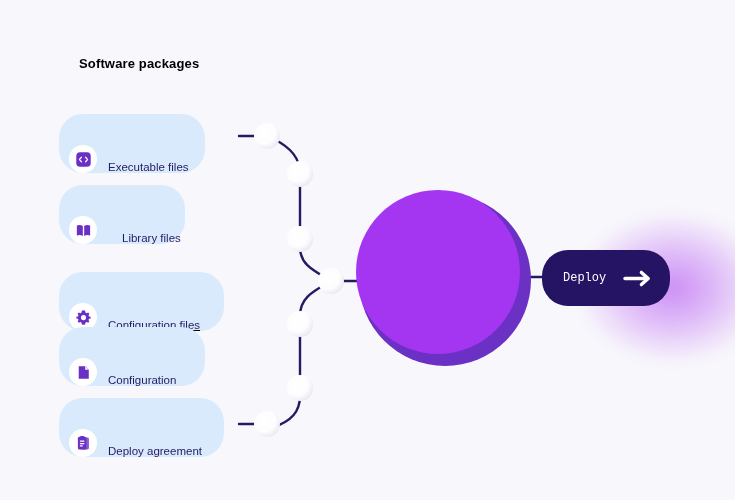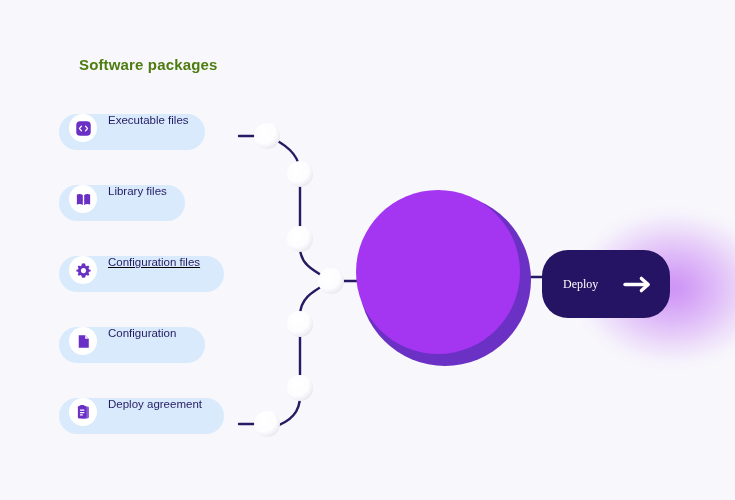--- a/index.html
+++ b/index.html
@@ -19,42 +19,42 @@
     position: relative;
     width: 735px;
     height: 500px;
   }
 
   
   #page-title {
     position: absolute;
     left: 79px;
     top: 56px;
-    font-size: 15px;
+    font-size: 13px;
     font-weight: bold;
-    color: #4d7c0f;
+    color: #000000;
     letter-spacing: 0.15px;
     white-space: nowrap;
   }
 
   
   #package-list {
     position: absolute;
     left: 59px;
     top: 114px;
     width: 250px;
   }
   .package-item {
     position: absolute;
     left: 0;
-    height: 36px;
+    height: 59px;
     border-radius: 24px;
     background: #d8eafb;
     display: flex;
-    align-items: flex-start;
+    align-items: flex-end;
     padding-left: 10px;
     box-sizing: border-box;
   }
   .pkg-icon-wrap {
     width: 28px;
     height: 28px;
     border-radius: 50%;
     background: #ffffff;
     display: flex;
     align-items: center;
@@ -116,30 +116,30 @@
                 rgba(168,56,240,0.30) 34%,
                 rgba(168,56,240,0.12) 56%,
                 rgba(168,56,240,0.0) 72%);
     filter: blur(6px);
   }
   #deploy-button {
     position: absolute;
     left: 542px;
     top: 250px;
     width: 128px;
-    height: 68px;
+    height: 56px;
     border-radius: 26px;
     background: #251364;
     display: flex;
     align-items: center;
     border: none;
     padding: 0 17px 0 21px;
     box-sizing: border-box;
     cursor: pointer;
-    font-family: Liberation Serif, serif;
+    font-family: Liberation Mono, monospace;
   }
   #deploy-label {
     font-size: 12px;
     color: #ffffff;
     font-weight: normal;
     white-space: nowrap;
   }
   #deploy-arrow {
     margin-left: auto;
     display: flex;
@@ -202,33 +202,33 @@
       <span class="pkg-icon-wrap">
         <svg width="17" height="17" viewBox="0 0 20 20">
           <rect x="1.5" y="1.5" width="17" height="17" rx="4.5" fill="#6a2fc4"></rect>
           <path d="M7.6 7.2 L5.3 10 L7.6 12.8" fill="none" stroke="#ffffff" stroke-width="1.5" stroke-linecap="round" stroke-linejoin="round"></path>
           <path d="M12.4 7.2 L14.7 10 L12.4 12.8" fill="none" stroke="#ffffff" stroke-width="1.5" stroke-linecap="round" stroke-linejoin="round"></path>
         </svg>
       </span>
       <span class="pkg-label">Executable files</span>
     </div>
 
-    <div class="package-item" style="top:71px; width:126px;">
+    <div class="package-item" style="top:71px; width:126px;gap:14px;">
       <span class="pkg-icon-wrap">
         <svg width="17" height="17" viewBox="0 0 20 20">
           <path d="M2.2 4.2 C4.6 3.2 7.2 3.4 9.2 4.6 L9.2 16.4
                    C7.2 15.2 4.6 15.0 2.2 16.0 Z" fill="#6a2fc4"></path>
           <path d="M17.8 4.2 C15.4 3.2 12.8 3.4 10.8 4.6 L10.8 16.4
                    C12.8 15.2 15.4 15.0 17.8 16.0 Z" fill="#6a2fc4"></path>
         </svg>
       </span>
       <span class="pkg-label">Library files</span>
     </div>
 
-    <div class="package-item" style="top:142px; width:165px;text-decoration:underline;">
+    <div class="package-item" style="top:158px; width:165px;text-decoration:underline;">
       <span class="pkg-icon-wrap">
         <svg width="17" height="17" viewBox="0 0 20 20">
           <path fill="#6a2fc4" d="M10 1.6 L12.0 2.2 L12.3 4.2 L13.6 4.9 L15.4 4.0
                    L16.9 5.6 L15.9 7.3 L16.5 8.7 L18.4 9.1 L18.4 11.2
                    L16.5 11.6 L15.9 13.0 L16.9 14.7 L15.4 16.2 L13.6 15.4
                    L12.3 16.1 L12.0 18.1 L10 18.6 L8.0 18.1 L7.7 16.1
                    L6.4 15.4 L4.6 16.2 L3.1 14.7 L4.1 13.0 L3.5 11.6
                    L1.6 11.2 L1.6 9.1 L3.5 8.7 L4.1 7.3 L3.1 5.6
                    L4.6 4.0 L6.4 4.9 L7.7 4.2 L8.0 2.2 Z"></path>
           <circle cx="10" cy="10.1" r="3.0" fill="#ffffff"></circle>

